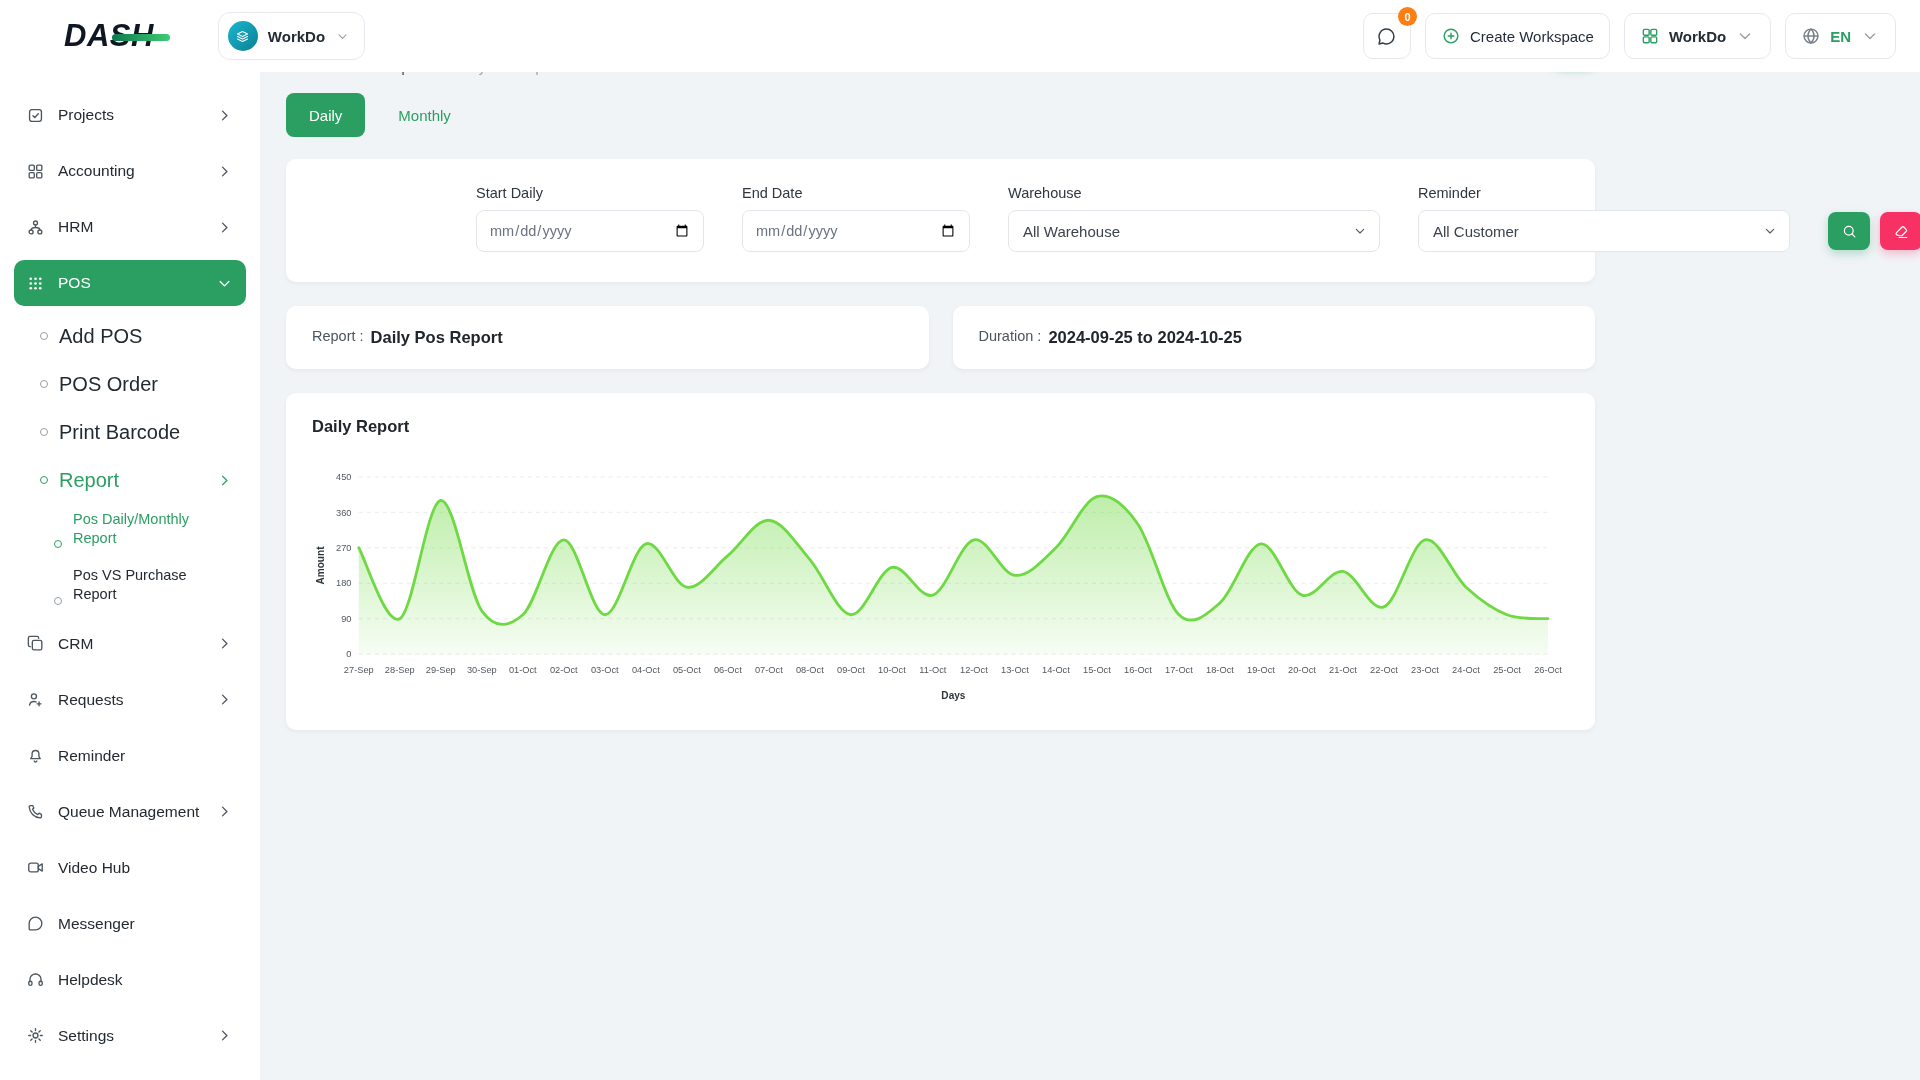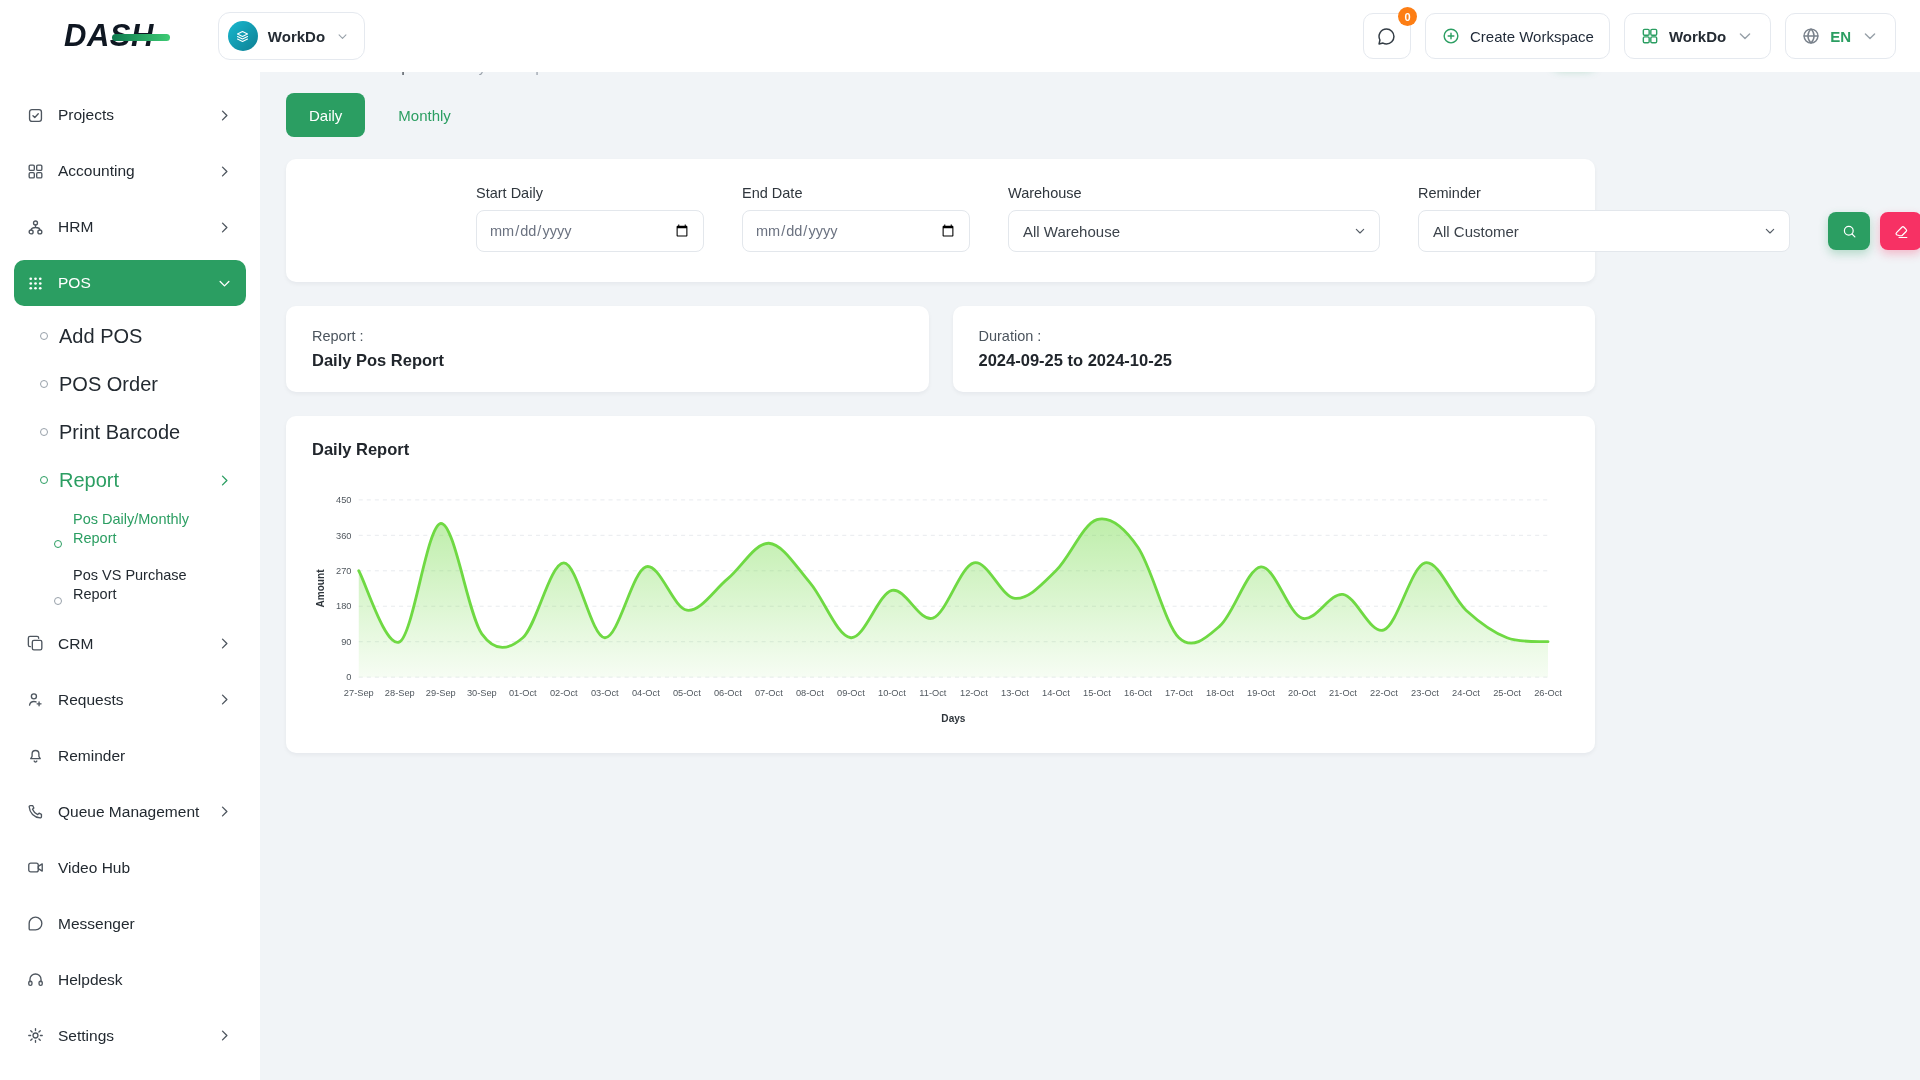--- a/index.html
+++ b/index.html
@@ -76,21 +76,21 @@
   .field input[type=date]{width:228px;height:42px;border:1px solid #e3e7ec;border-radius:8px;padding:0 12px;font-size:14.5px;color:#6b7280;font-family:inherit;background:#fff}
   .select-wrap{position:relative;width:372px}
   .select-wrap select{appearance:none;-webkit-appearance:none;width:100%;height:42px;border:1px solid #e3e7ec;border-radius:8px;padding:0 34px 0 14px;font-size:15px;color:#3c434b;background:#fff;font-family:inherit;cursor:pointer}
   .select-wrap .chevron{position:absolute;right:12px;top:13px;width:16px;height:16px;color:#555d66;pointer-events:none}
   .filter-actions{display:flex;align-items:flex-end;gap:10px;padding-bottom:2px}
   .sq-btn{width:42px;height:38px;border:none;border-radius:8px;display:flex;align-items:center;justify-content:center;color:#fff;cursor:pointer}
   .sq-btn.search{background:var(--green);box-shadow:0 4px 10px rgba(43,158,98,.3)}
   .sq-btn.reset{background:var(--pink);box-shadow:0 4px 10px rgba(247,49,100,.3)}
   .sq-btn .icon{width:17px;height:17px}
   .summary-row{display:flex;gap:24px;margin-top:24px}
-  .summary-card{flex:1;padding:22px 26px;display:flex;flex-direction:column;gap:7px}
+  .summary-card{flex:1;padding:22px 26px;display:flex;flex-direction:row;gap:7px}
   .summary-label{font-size:14.5px;color:#4b545d}
   .summary-value{font-size:16.5px;font-weight:700;color:#21262c}
   .chart-card{margin-top:24px;padding:24px 26px 24px}
   .chart-title{font-size:16.5px;font-weight:700;color:#21262c}
   .chart-wrap{margin-top:28px}
   svg.chart{width:100%;display:block}
   .grid-line{stroke:#e2e6ea;stroke-width:1;stroke-dasharray:5 5}
   .ytick{font-size:11.5px;fill:#51585f;text-anchor:end}
   .xtick{font-size:11.5px;fill:#51585f;text-anchor:middle}
   .axis-title{font-size:12.5px;fill:#2f363c;font-weight:700;text-anchor:middle}

